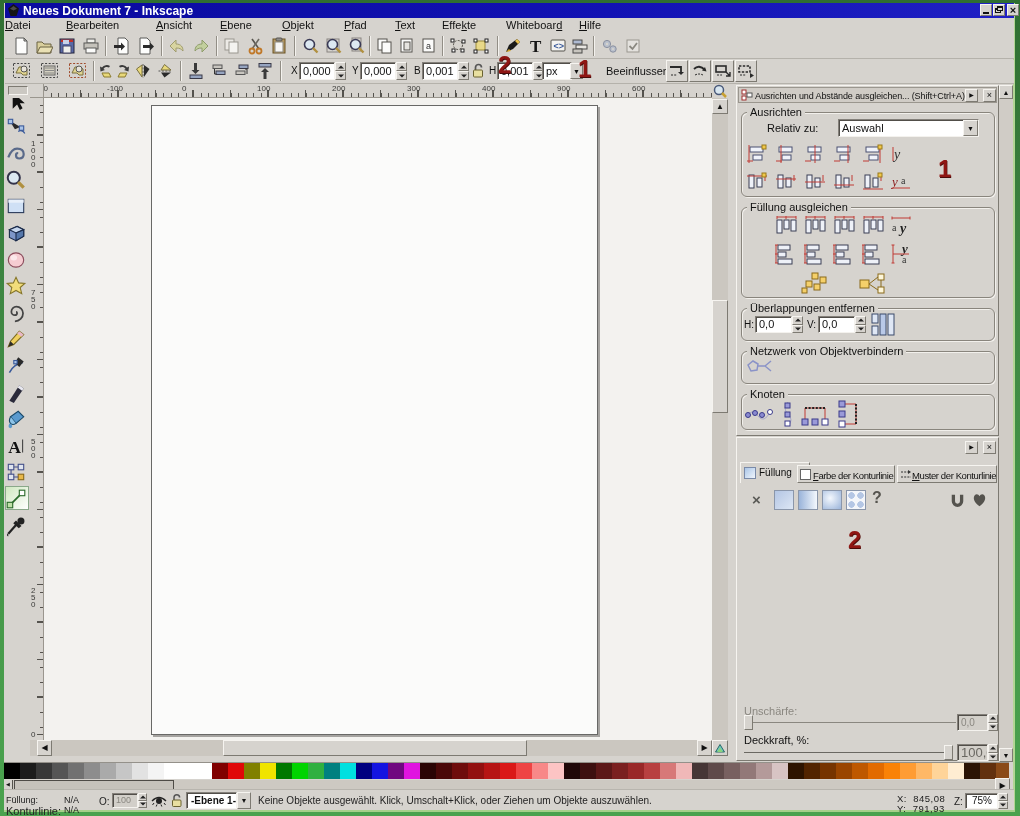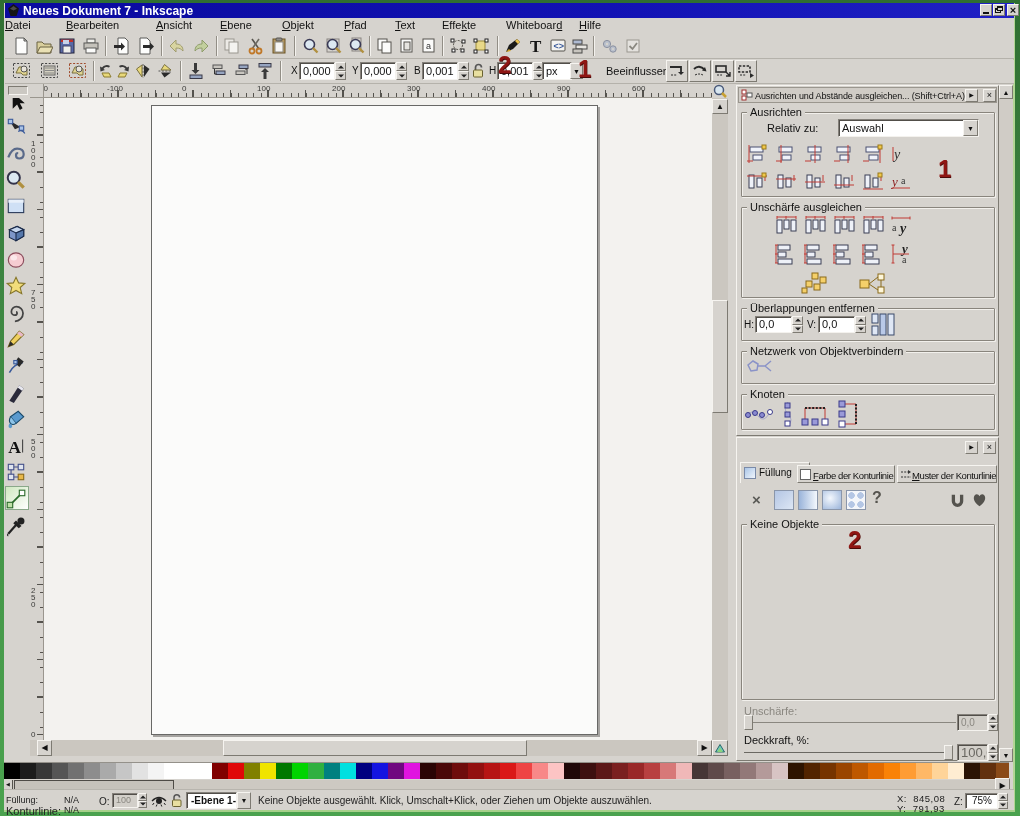--- a/index.html
+++ b/index.html
@@ -1,21 +1,21 @@
 <!DOCTYPE html>
 <html><head><meta charset="utf-8"><style>
 *{margin:0;padding:0;box-sizing:border-box}
 body{width:1020px;height:816px;overflow:hidden}
 #scr{position:relative;width:1020px;height:816px;font-family:"Liberation Sans",sans-serif;
 background:linear-gradient(180deg,#2f6e31 0%,#3c8340 30%,#46984a 70%,#4aa24e 100%)}
 .ab{position:absolute}
 .bo{border:1px solid;border-color:#f6f4f0 #7d7a72 #7d7a72 #f6f4f0}
 .bi{border:1px solid;border-color:#7d7a72 #f6f4f0 #f6f4f0 #7d7a72}
 .fld{background:#fff;border:1px solid;border-color:#84807a #f4f2ee #f4f2ee #84807a;box-shadow:inset 1px 1px 0 #514e49}
-.gb{border:1px solid #89857d;box-shadow:inset 1px 1px 0 #f2f0ec,1px 1px 0 #f2f0ec;border-radius:1px}
+.gb{border:1px solid #89857d;box-shadow:inset 1px 1px 0 #f2f0ec,1px 1px 0 #f2f0ec;border-radius:6px}
 .leg{position:absolute;top:-7px;left:5px;background:#d6d3ce;padding:0 3px;font-size:11px;color:#111;white-space:nowrap}
 .t11{font-size:11px;color:#111;white-space:nowrap}
 .sep1{position:absolute;width:2px;height:20px;border-left:1px solid #928e86;border-right:1px solid #f4f2ee}
 .spin{display:flex;flex-direction:column}
 .spin i{flex:1;background:#d6d3ce;border:1px solid;border-color:#f6f4f0 #7d7a72 #7d7a72 #f6f4f0;position:relative}
 .spin i:after{content:"";position:absolute;left:50%;top:50%;transform:translate(-50%,-50%);border-left:3px solid transparent;border-right:3px solid transparent}
 .spin i.u:after{border-bottom:3px solid #222}
 .spin i.d:after{border-top:3px solid #222}
 .red{position:absolute;color:#8f1613;font-weight:bold;text-shadow:0.6px 0.6px 0 #4a0907;z-index:50}
 u{text-decoration:underline}
@@ -506,21 +506,21 @@
       <path d="M20 3 v6" stroke="#c03a34"></path>
       <rect x="17" y="1" width="4" height="4" fill="#f0c84a" stroke="#9a7a1a"></rect>
     </svg>
     <svg class="ab" style="left:890px;top:172px" width="24" height="20" viewBox="0 0 24 20">
       <text x="2" y="14" font-size="13" font-style="italic" font-family="Liberation Serif" fill="#8a1a1a">y</text>
       <text x="11" y="12" font-size="10" font-family="Liberation Serif" fill="#333">a</text>
       <path d="M2 16 h18" stroke="#c03a34"></path>
     </svg>
     <span class="red" style="left:938px;top:157px;font-size:24px;line-height:24px">1</span>
     <div class="ab gb" style="left:741px;top:207px;width:254px;height:91px">
-      <span class="leg">Unschärfe ausgleichen</span>
+      <span class="leg">Füllung ausgleichen</span>
     </div>
     <svg class="ab" style="left:774px;top:215px" width="24" height="22" viewBox="0 0 24 22">
       <rect x="3" y="5" width="5" height="13" fill="#eef1f8" stroke="#3a3f55"></rect>
       <rect x="10" y="5" width="5" height="9" fill="#eef1f8" stroke="#3a3f55"></rect>
       <rect x="17" y="5" width="5" height="11" fill="#eef1f8" stroke="#3a3f55"></rect>
       <path d="M3 2 h19 M3 1 v3 M12 1 v3 M22 1 v3" stroke="#c03a34"></path>
     </svg>
     <svg class="ab" style="left:803px;top:215px" width="24" height="22" viewBox="0 0 24 22">
       <rect x="3" y="5" width="5" height="13" fill="#eef1f8" stroke="#3a3f55"></rect>
       <rect x="10" y="5" width="5" height="9" fill="#eef1f8" stroke="#3a3f55"></rect>
@@ -671,23 +671,20 @@
     <div class="ab" style="left:846px;top:490px;width:20px;height:20px;border:1px solid #8a96aa;background:
 radial-gradient(circle at 25% 25%, #b4c6e4 3px, transparent 3.5px),radial-gradient(circle at 75% 25%, #b4c6e4 3px, transparent 3.5px),
 radial-gradient(circle at 25% 75%, #b4c6e4 3px, transparent 3.5px),radial-gradient(circle at 75% 75%, #b4c6e4 3px, transparent 3.5px),#f4f6fa"></div>
     <span class="ab" style="left:872px;top:489px;font-size:16px;font-weight:bold;color:#55534e">?</span>
     <svg class="ab" style="left:950px;top:493px" width="15" height="14" viewBox="0 0 18 17">
       <path d="M2 2 v8 a7 7 0 0 0 14 0 v-8 h-4 v8 a3 3 0 0 1 -6 0 v-8 z" fill="#55534e"></path>
     </svg>
     <svg class="ab" style="left:972px;top:493px" width="15" height="14" viewBox="0 0 18 17">
       <path d="M9 16 C2 11 1 6 3 3 C5 0.5 8 1.5 9 4 C10 1.5 13 0.5 15 3 C17 6 16 11 9 16 Z" fill="#55534e"></path>
     </svg>
-    <div class="ab gb" style="left:741px;top:524px;width:254px;height:176px">
-      <span class="leg">Keine Objekte</span>
-    </div>
     <span class="red" style="left:848px;top:528px;font-size:24px;line-height:24px">2</span>
     <span class="ab" style="left:744px;top:705px;font-size:11px;color:#8a8780">Unschärfe:</span>
     <div class="ab" style="left:744px;top:722px;width:212px;height:1px;background:#8a8780"></div>
     <div class="ab bo" style="left:744px;top:715px;width:9px;height:15px;background:#d6d3ce"></div>
     <div class="ab fld" style="left:957px;top:714px;width:31px;height:17px;background:#d2cfc9;font-size:10px;color:#8a8780;line-height:15px;padding-left:3px;white-space:nowrap;overflow:hidden;">0,0</div>
     <div class="ab spin" style="left:988px;top:714px;width:10px;height:17px">
       <i class="u"></i>
       <i class="d"></i>
     </div>
     <span class="ab" style="left:744px;top:734px;font-size:11px;color:#111">Deckkraft, %:</span>

